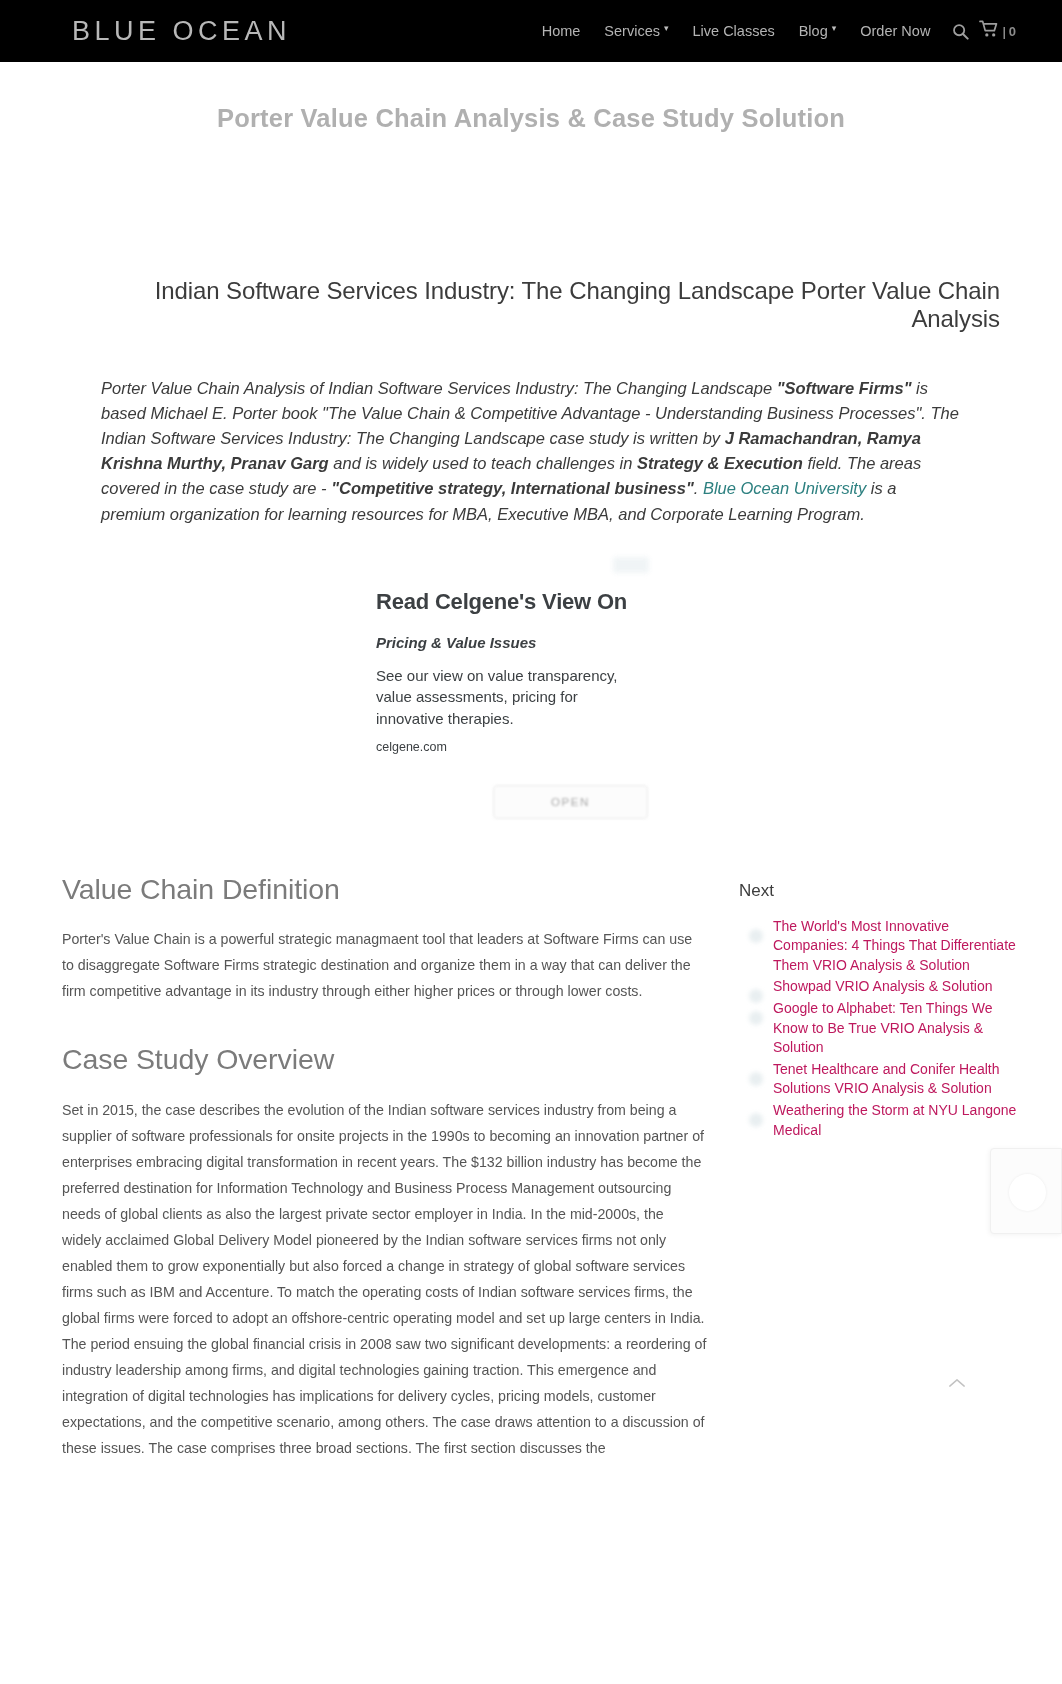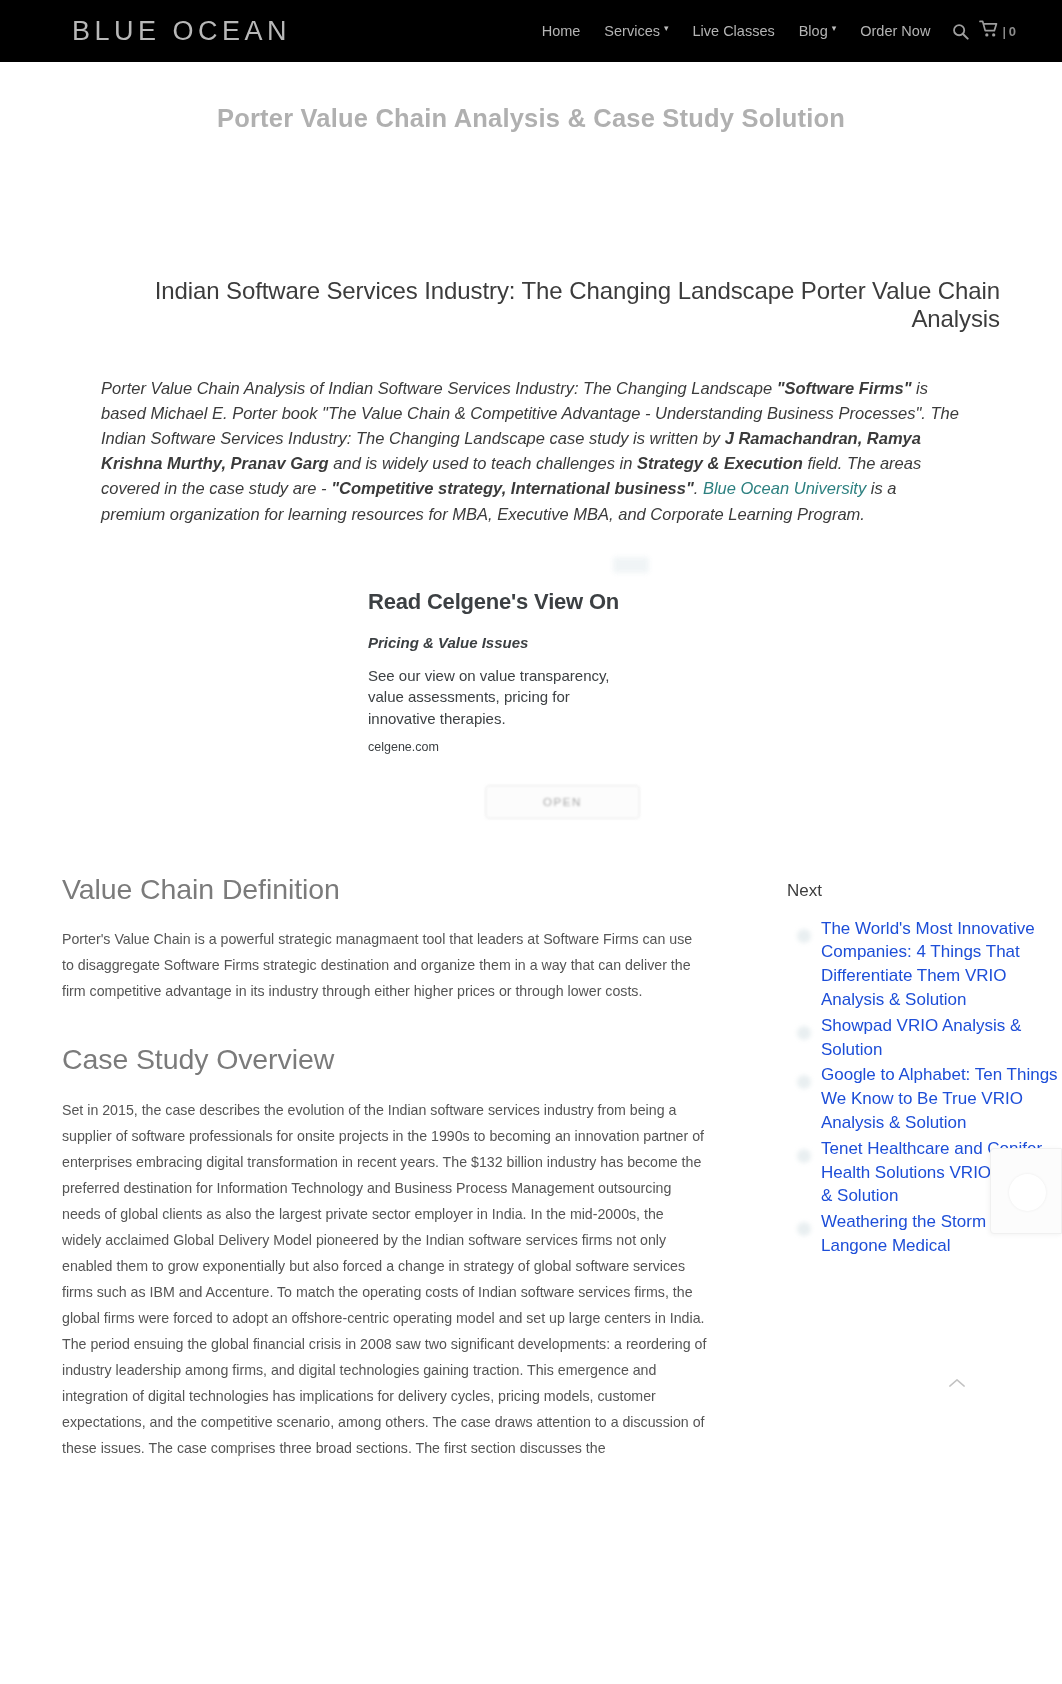--- a/index.html
+++ b/index.html
@@ -142,21 +142,21 @@
     top: 6px;
     width: 36px;
     height: 16px;
     background: #eef3f5;
     border-radius: 2px;
     filter: blur(2.5px);
     opacity: .85;
   }
   .ad-card {
     position: absolute;
-    left: 306px;
+    left: 314px;
     top: 38px;
     width: 420px;
   }
   .ad-headline {
     font-size: 22px;
     font-weight: 700;
     color: #3c4043;
     letter-spacing: -0.2px;
     line-height: 1.2;
     margin: 0;
@@ -200,21 +200,20 @@
     cursor: pointer;
     filter: blur(1.1px);
     opacity: .75;
   }
 
   
   .columns {
     display: flex;
     margin-top: 52px;
     align-items: flex-start;
-    gap: 48px;
   }
   .col-main { width: 645px; flex: 0 0 645px; }
   .col-side { width: 280px; flex: 0 0 280px; margin-left: 32px; padding-top: 8px; }
 
   h2.section-head {
     font-size: 28.5px;
     font-weight: 400;
     color: #7b7b7b;
     margin: 0 0 22px 0;
     letter-spacing: -0.1px;
@@ -250,22 +249,22 @@
     position: absolute;
     left: 10px;
     top: 12px;
     width: 14px;
     height: 14px;
     border-radius: 50%;
     background: #e9eff1;
     filter: blur(2.2px);
   }
   .side-link {
-    color: #1d4ed8;
-    font-size: 17px;
+    color: #be185d;
+    font-size: 14px;
     line-height: 1.40;
     text-decoration: none;
     cursor: pointer;
     display: block;
   }
 
   
   .side-widget {
     position: absolute;
     right: 0px;

